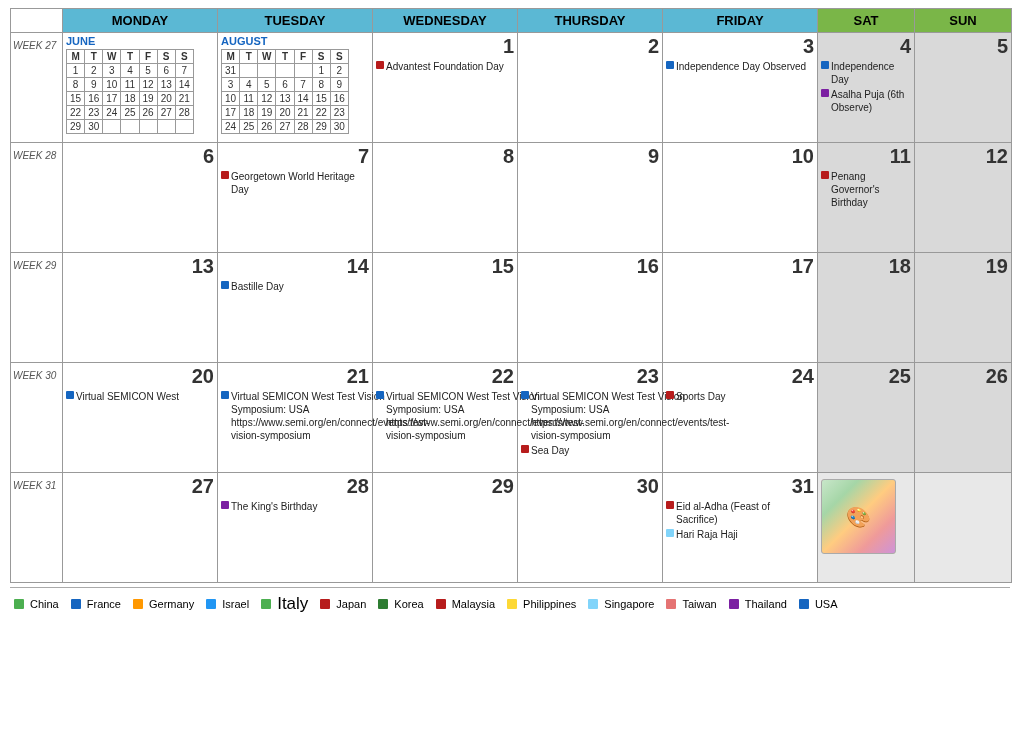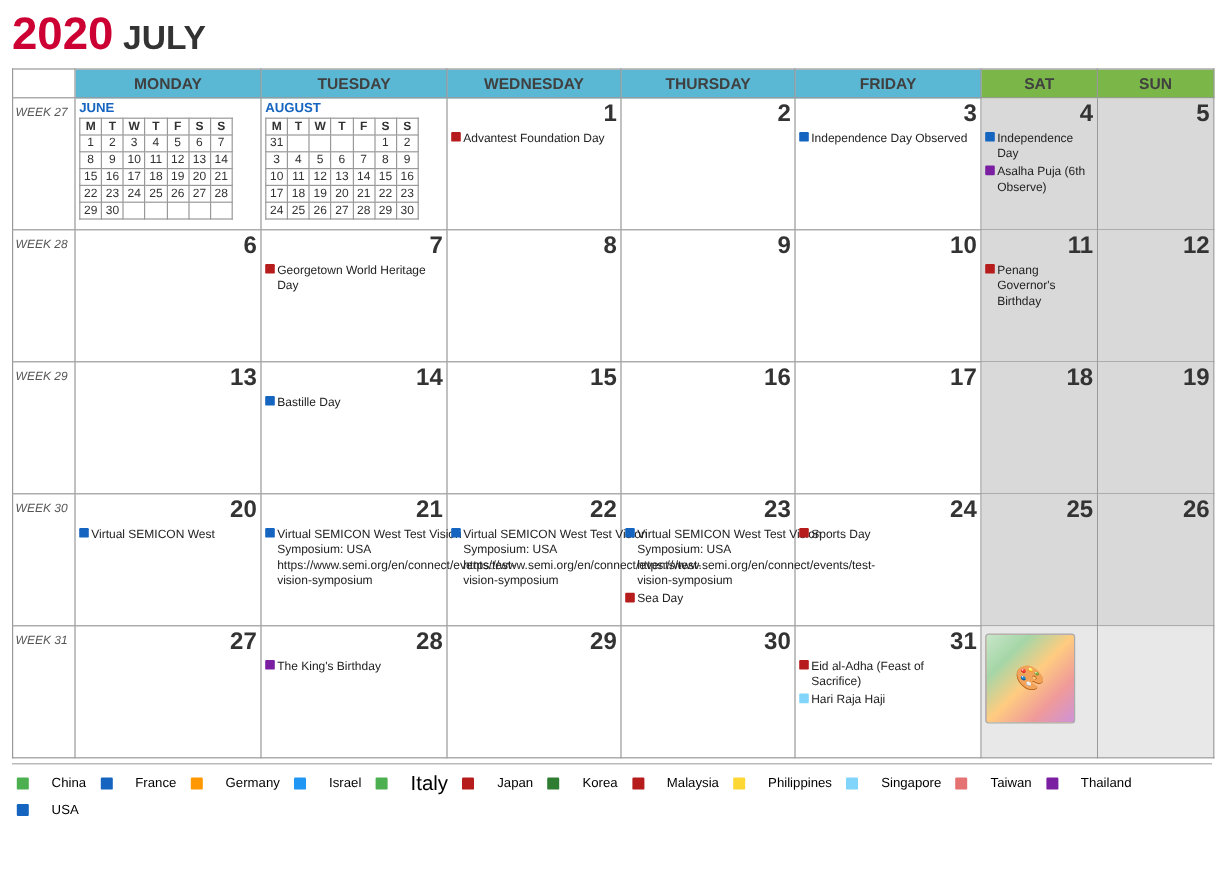--- a/index.html
+++ b/index.html
@@ -8,53 +8,49 @@
     .calendar-wrapper { width: 1020px; padding: 8px 10px; }
 
     .calendar-header { display: flex; align-items: baseline; margin-bottom: 6px; }
     .year { font-size: 38px; font-weight: 900; color: #cc0033; }
     .month { font-size: 28px; font-weight: bold; color: #333; margin-left: 8px; }
 
     .calendar-grid { border-collapse: collapse; width: 100%; table-layout: fixed; }
     .calendar-grid th, .calendar-grid td { border: 1px solid #999; vertical-align: top; }
 
     
-    .day-header { background: #5bb8d4; color: #404040; text-align: center; font-weight: bold; font-size: 13px; padding: 4px 2px; }
+    .day-header { background: #5bb8d4; color: #000000; text-align: center; font-weight: bold; font-size: 13px; padding: 4px 2px; }
     .day-header.weekend { background: #7ab648; }
     .day-cell { height: 110px; padding: 2px 3px; vertical-align: top; position: relative; }
     .day-cell.weekend { background: #d9d9d9; }
     .day-cell.empty { background: #e8e8e8; }
 
     .day-number { font-size: 20px; font-weight: bold; text-align: right; display: block; color: #333; }
     .week-label-cell { width: 52px; background: #fff; border: 1px solid #999; vertical-align: top; padding: 2px; }
 
     .event { font-size: 10px; color: #222; line-height: 1.3; margin-top: 2px; display: flex; align-items: flex-start; gap: 2px; }
     .mini-cal { font-size: 10px; }
     .mini-cal table { border-collapse: collapse; }
     .mini-cal th { font-weight: bold; color: #333; text-align: center; padding: 1px 3px; }
     .mini-cal td { text-align: center; padding: 1px 3px; color: #333; font-size: 10px; }
     .mini-cal .title { font-weight: bold; font-size: 11px; margin-bottom: 2px; color: #1565c0; }
 
     
     .legend { display: flex; flex-wrap: wrap; gap: 6px 12px; padding: 6px 4px; border-top: 1px solid #aaa; margin-top: 4px; align-items: center; }
-    .legend-item { display: flex; align-items: center; gap: 19px; font-size: 11px; }
+    .legend-item { display: flex; align-items: center; gap: 6px; font-size: 11px; }
     .legend-dot { width: 10px; height: 10px; border-radius: 1px; flex-shrink: 0; }
 
     
     .img-placeholder { width: 75px; height: 75px; background: linear-gradient(135deg, #c8e6c9 0%, #a5d6a7 25%, #ffcc80 50%, #ef9a9a 75%, #ce93d8 100%); border: 1px solid #aaa; border-radius: 3px; margin-top: 4px; display: flex; align-items: center; justify-content: center; font-size: 20px; }
   </style>
 </head>
 <body>
 
 <div class="calendar-wrapper">
 
-  <div class="calendar-header">
-    <span class="year">2020</span>
-    <span class="month">JULY</span>
-  </div>
 
   <table class="calendar-grid">
     <colgroup>
       <col style="width:52px">
       <col style="width:155px">
       <col style="width:155px">
       <col style="width:145px">
       <col style="width:145px">
       <col style="width:155px">
       <col style="width:97px">

